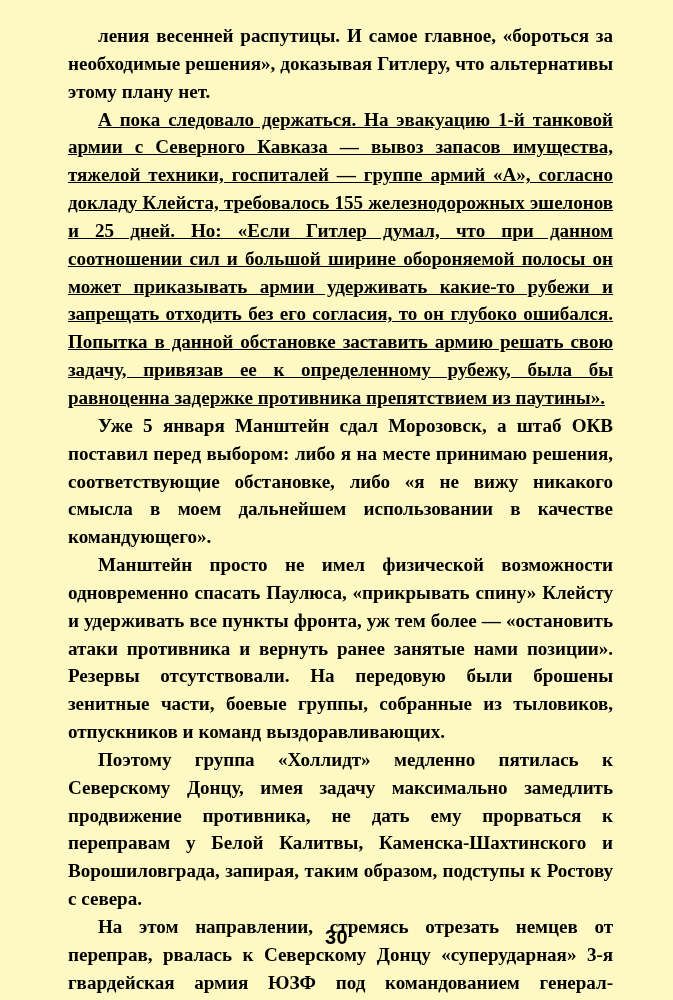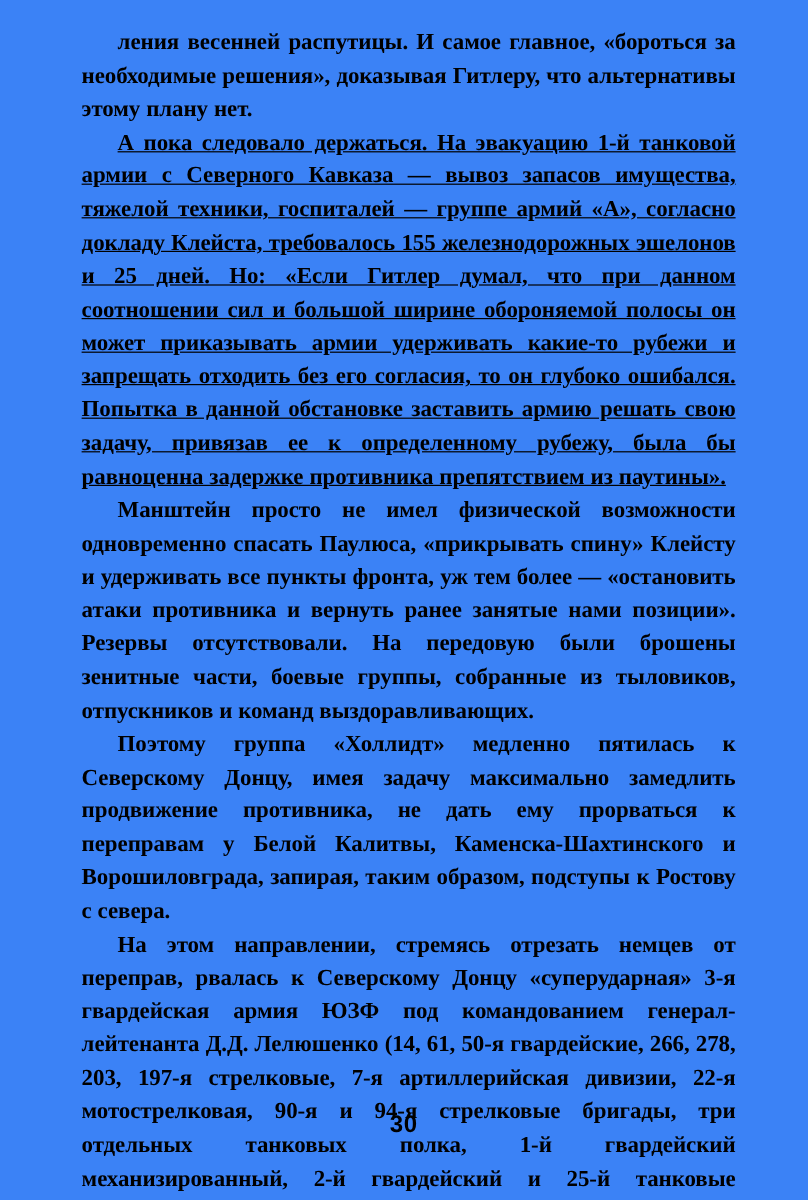--- a/index.html
+++ b/index.html
@@ -6,21 +6,21 @@
   html, body {
     margin: 0;
     padding: 0;
     background: #ffffff;
   }
 
   .page {
     position: relative;
     width: 673px;
     height: 1000px;
-    background: #3b82f6;
+    background: #fef9c3;
     overflow: hidden;
     font-family: "Liberation Serif", "DejaVu Serif", serif;
     color: #000000;
     -webkit-font-smoothing: none;
   }
 
   .text-block {
     position: absolute;
     left: 68px;
     top: 22px;
@@ -60,20 +60,21 @@
   }
 </style>
 </head>
 <body>
 
 <div class="page">
 
   <div class="text-block">
     <p class="para">ления весенней распутицы. И самое главное, «бороться за необходимые решения», доказывая Гитлеру, что альтернативы этому плану нет.</p>
     <p class="para quote-run">А пока следовало держаться. На эвакуацию 1-й танковой армии с Северного Кавказа — вывоз запасов имущества, тяжелой техники, госпиталей — группе армий «А», согласно докладу Клейста, требовалось 155 железнодорожных эшелонов и 25 дней. Но: «Если Гитлер думал, что при данном соотношении сил и большой ширине обороняемой полосы он может приказывать армии удерживать какие-то рубежи и запрещать отходить без его согласия, то он глубоко ошибался. Попытка в данной обстановке заставить армию решать свою задачу, привязав ее к определенному рубежу, была бы равноценна задержке противника препятствием из паутины».</p>
+    <p class="para">Уже 5 января Манштейн сдал Морозовск, а штаб ОКВ поставил перед выбором: либо я на месте принимаю решения, соответствующие обстановке, либо «я не вижу никакого смысла в моем дальнейшем использовании в качестве командующего».</p>
     <p class="para">Манштейн просто не имел физической возможности одновременно спасать Паулюса, «прикрывать спину» Клейсту и удерживать все пункты фронта, уж тем более — «остановить атаки противника и вернуть ранее занятые нами позиции». Резервы отсутствовали. На передовую были брошены зенитные части, боевые группы, собранные из тыловиков, отпускников и команд выздоравливающих.</p>
     <p class="para">Поэтому группа «Холлидт» медленно пятилась к Северскому Донцу, имея задачу максимально замедлить продвижение противника, не дать ему прорваться к переправам у Белой Калитвы, Каменска-Шахтинского и Ворошиловграда, запирая, таким образом, подступы к Ростову с севера.</p>
     <p class="para">На этом направлении, стремясь отрезать немцев от переправ, рвалась к Северскому Донцу «суперударная» 3-я гвардейская армия ЮЗФ под командованием генерал-лейтенанта Д.Д. Лелюшенко (14, 61, 50-я гвардейские, 266, 278, 203, 197-я стрелковые, 7-я артиллерийская дивизии, 22-я мотострелковая, 90-я и 94-я стрелковые бригады, три отдельных танковых полка, 1-й гвардейский механизированный, 2-й гвардейский и 25-й танковые корпуса). Параллельно ей про-</p>
   </div>
 
   <div class="page-number">30</div>
 
 </div>
 
 </body></html>

